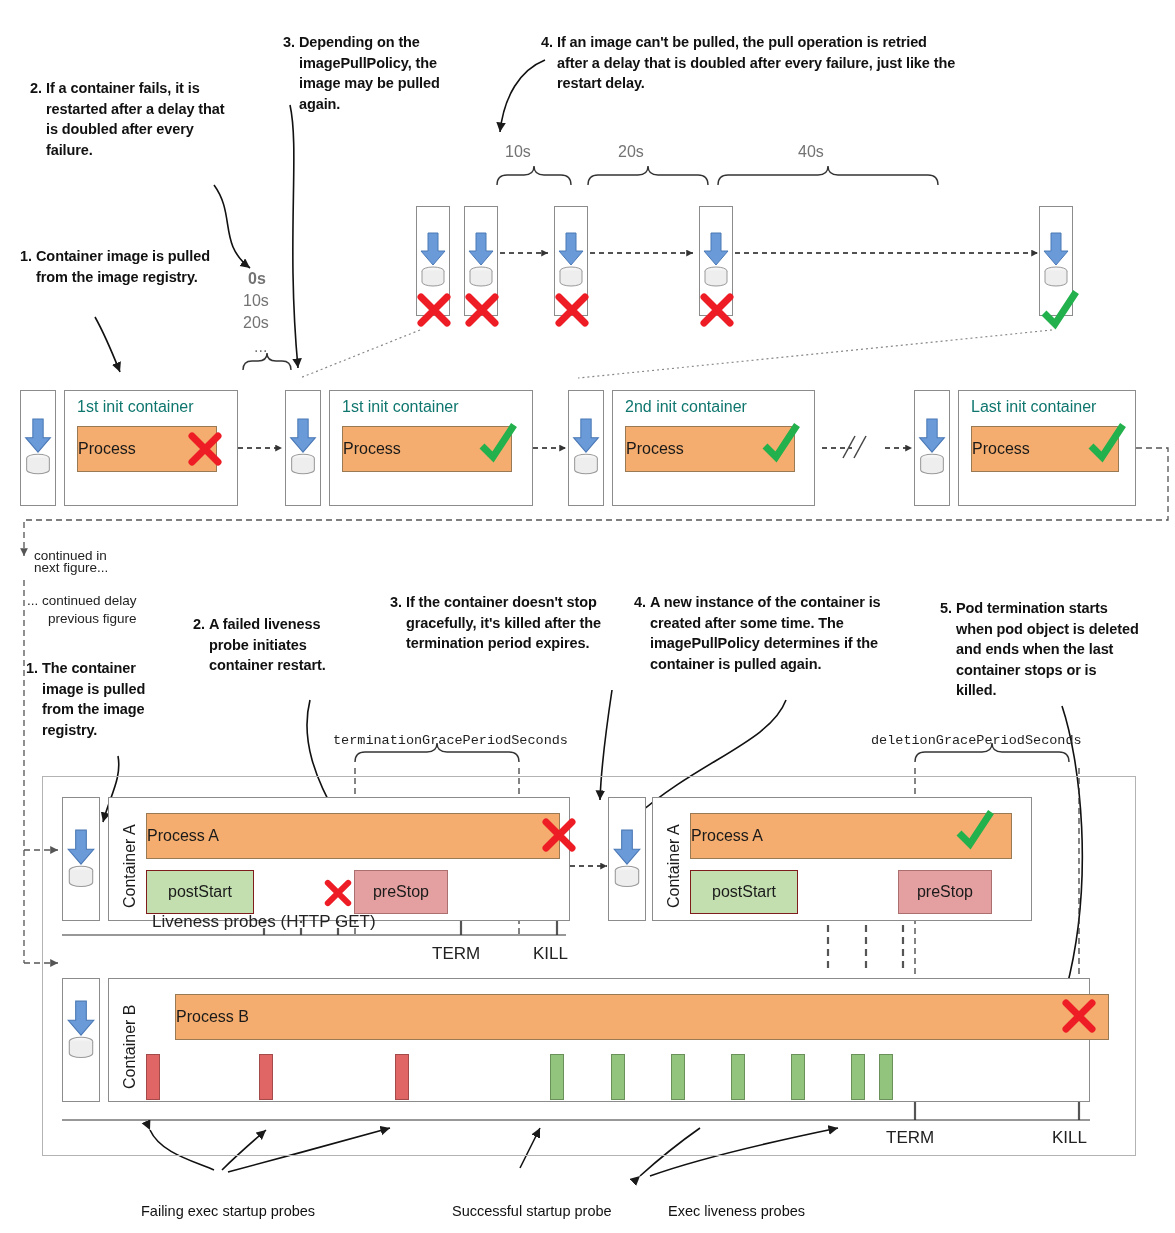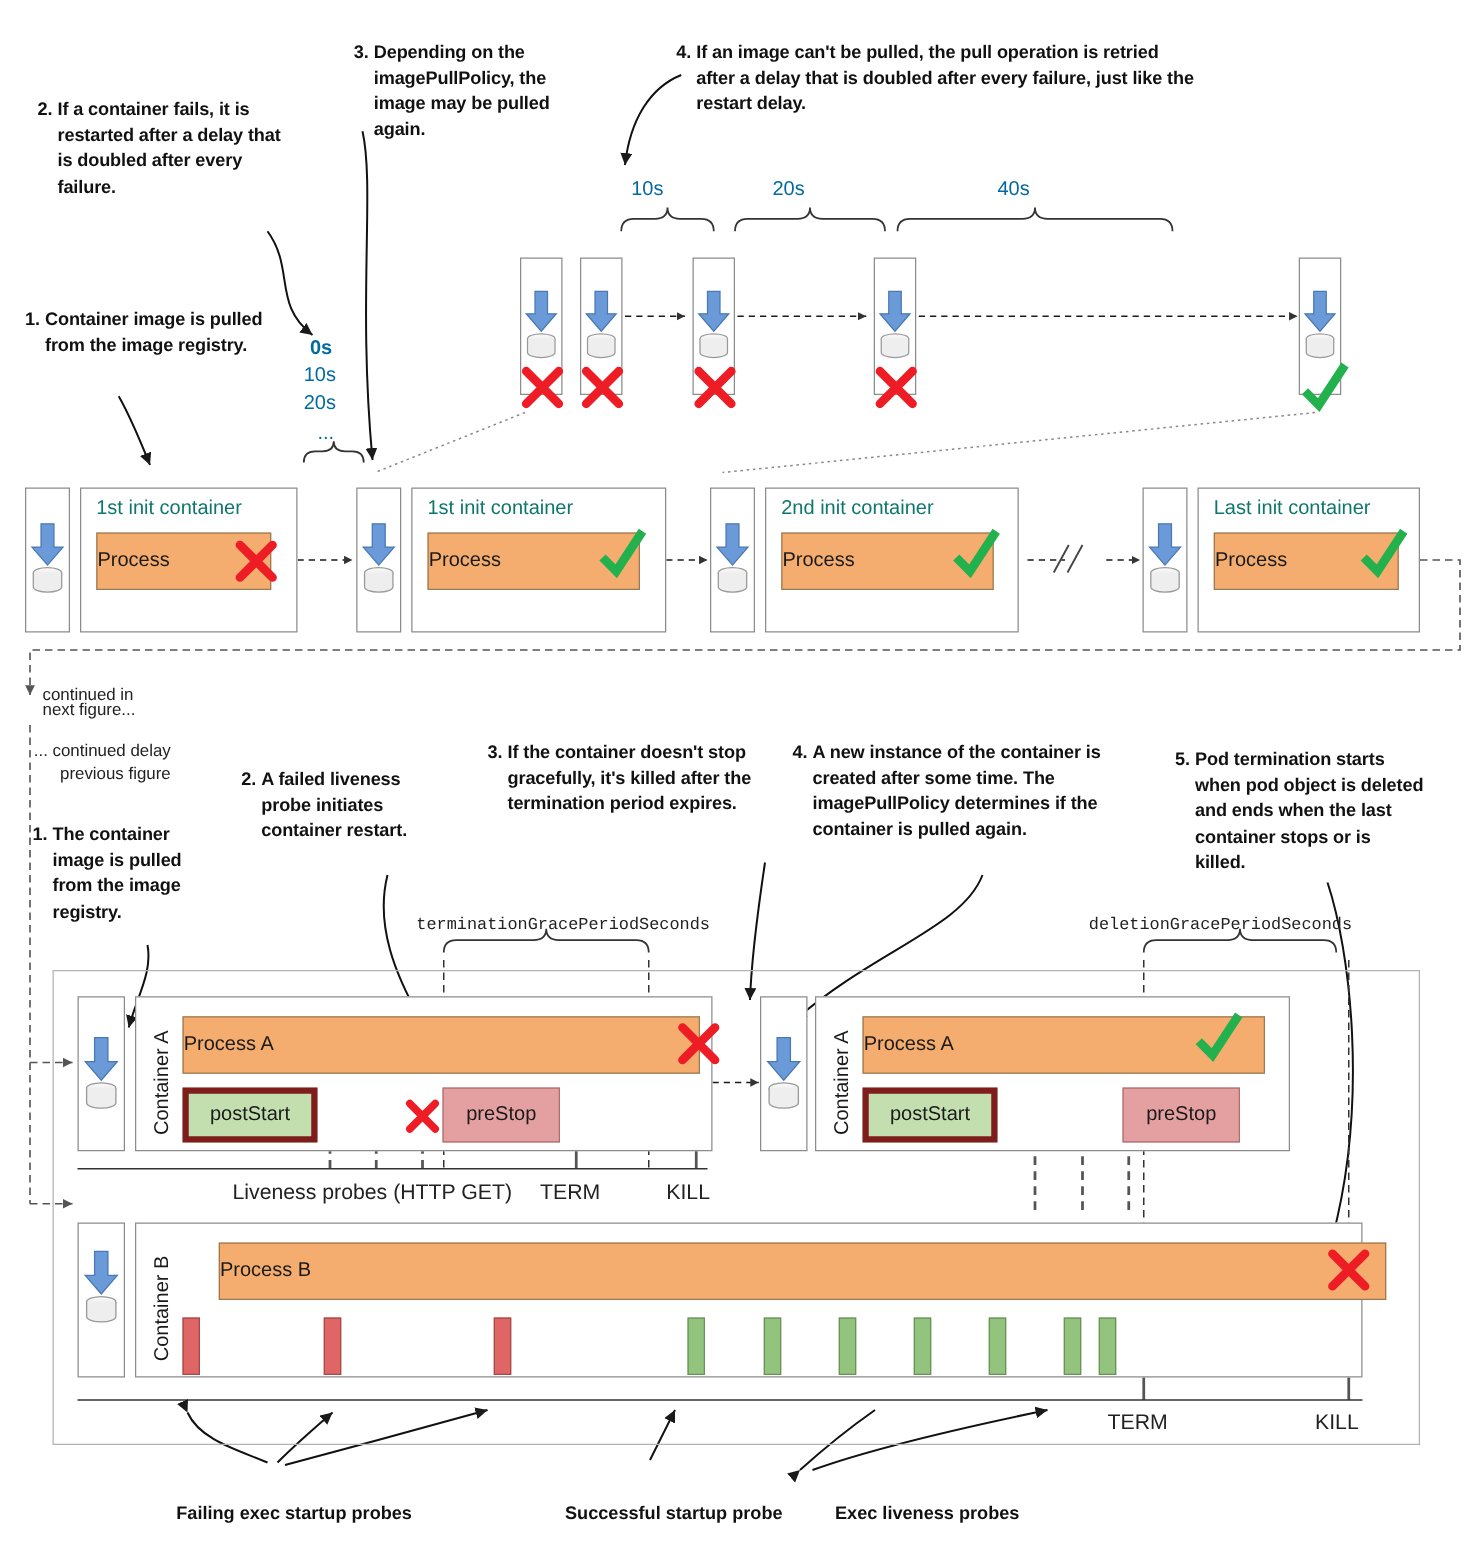--- a/index.html
+++ b/index.html
@@ -49,33 +49,33 @@
   .mono{
     position:absolute;
     font-family:"Liberation Mono", monospace;
     font-size:13.5px;
     color:#222;
     white-space:nowrap;
   }
   .tick-label{
     position:absolute;
     font-size:16px;
-    color:#0369a1;
+    color:#737373;
     white-space:nowrap;
   }
   .axis-label{
     position:absolute;
     font-size:17px;
     color:#222;
     white-space:nowrap;
   }
   .bottom-label{
     position:absolute;
     font-size:14.5px;
-    font-weight:bold;
+    font-weight:normal;
     color:#111;
     white-space:nowrap;
   }
 
   
   .pullbox{
     position:absolute;
     background:#fff;
     border:1px solid #8c8c8c;
     box-sizing:border-box;
@@ -121,21 +121,21 @@
   }
   .hook{
     position:absolute;
     box-sizing:border-box;
     display:flex;
     align-items:center;
     justify-content:center;
     font-size:16px;
     color:#1a1a1a;
   }
-  .hook.green{background:#c3dfb0;border:5px solid #7f1d1d;}
+  .hook.green{background:#c3dfb0;border:1px solid #7f1d1d;}
   .hook.pink {background:#e4a0a0;border:1px solid #ab6f6f;}
 
   .probe{
     position:absolute;
     box-sizing:border-box;
   }
   .probe.red  {background:#e06666;border:1px solid #a34a4a;}
   .probe.green{background:#93c47d;border:1px solid #6a9159;}
 
   
@@ -454,21 +454,21 @@
       <span>postStart</span>
     </div>
     <div class="hook pink" style="left:245px; top:72px; width:94px; height:44px;">
       <span>preStop</span>
     </div>
     <svg class="abs" style="left:212px; top:78px;" width="34" height="34" viewBox="0 0 40 40">
       <path d="M8,8 L32,32 M32,8 L8,32" stroke="#ee1c25" stroke-width="7" stroke-linecap="round"></path>
     </svg>
   </div>
 
-  <div class="axis-label" style="left:152px; top:944px;margin-left:34px;">Liveness probes (HTTP GET)</div>
+  <div class="axis-label" style="left:152px; top:912px;">Liveness probes (HTTP GET)</div>
   <div class="axis-label" style="left:432px; top:944px;">TERM</div>
   <div class="axis-label" style="left:533px; top:944px;">KILL</div>
 
   <div class="pullbox" style="left:608px; top:797px; width:38px; height:124px;">
     <svg class="pull-ico" width="38" height="66" viewBox="0 0 34 62" style="top:30px;">
       <path d="M12,2 h10 v18 h7 l-12,14 l-12,-14 h7 z" fill="#6a9bd8" stroke="#4a78b5" stroke-width="1"></path>
       <ellipse cx="17" cy="40" rx="11" ry="4" fill="url(#cylTop)" stroke="#999" stroke-width="1"></ellipse>
       <path d="M6,40 v11 a11,4 0 0 0 22,0 v-11" fill="#eeeeee" stroke="#999" stroke-width="1"></path>
     </svg>
   </div>

